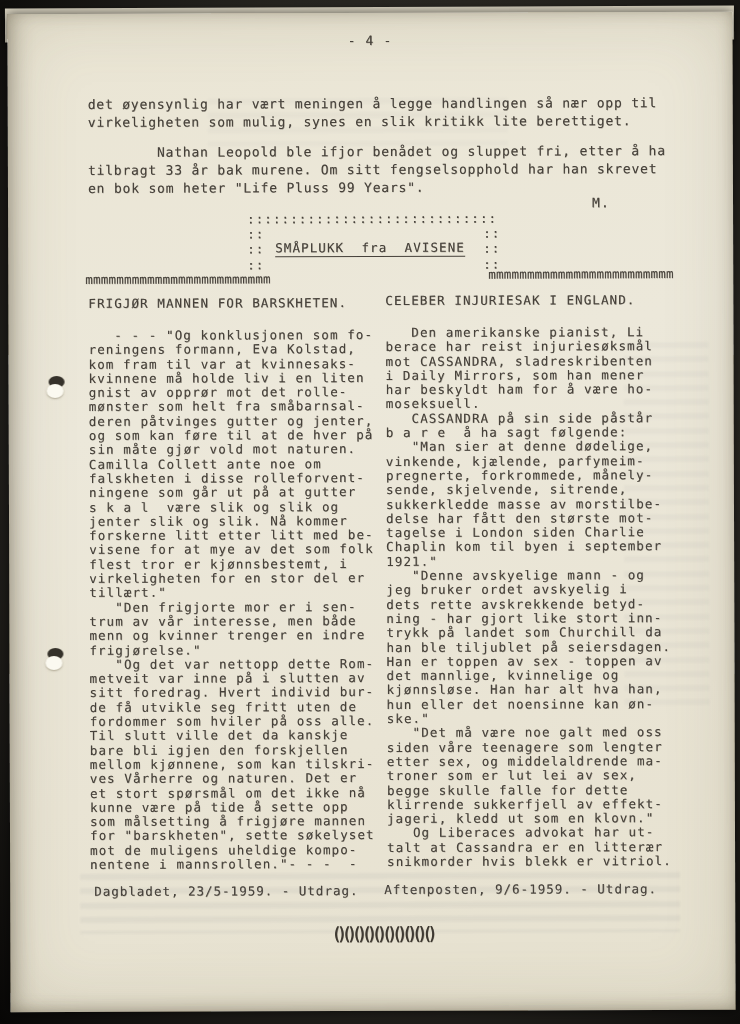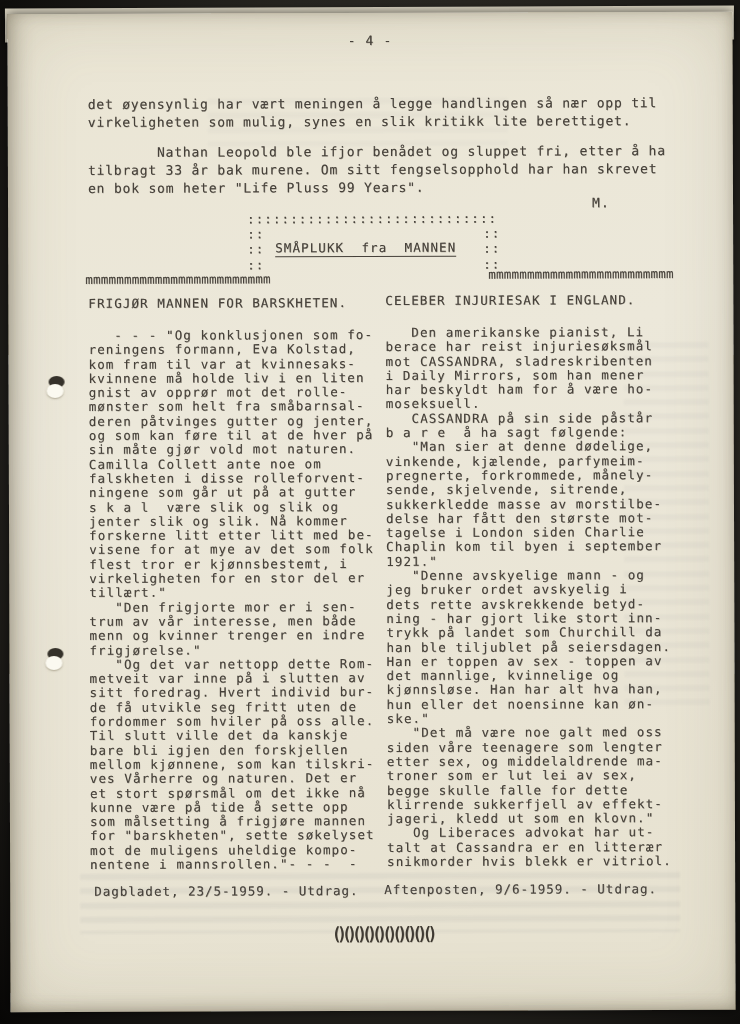--- a/index.html
+++ b/index.html
@@ -79,21 +79,21 @@
 en bok som heter "Life Pluss 99 Years".</div>
 
   <div class="mono" style="left:584px;top:184px;font-size:13px;">M.</div>
 
   <div class="mono" style="left:239px;top:199px;">:::::::::::::::::::::::::::::</div>
 
   <div class="mono" style="left:239px;top:214px;">::</div>
   <div class="mono" style="left:475px;top:214px;">::</div>
 
   <div class="mono" style="left:239px;top:229px;">::</div>
-  <div class="mono banner-title" style="left:267px;top:228px;">SMÅPLUKK  fra  MANNEN</div>
+  <div class="mono banner-title" style="left:267px;top:228px;">SMÅPLUKK  fra  AVISENE</div>
   <div class="mono" style="left:475px;top:229px;">::</div>
 
   <div class="mono" style="left:239px;top:245px;">::</div>
   <div class="mono" style="left:475px;top:245px;">::</div>
 
   <div class="mono frill" style="left:77px;top:259px;">mmmmmmmmmmmmmmmmmmmmmmmm</div>
   <div class="mono frill" style="left:480px;top:255px;">mmmmmmmmmmmmmmmmmmmmmmmm</div>
 
   <div>
     <div class="mono" style="left:80px;top:283px;">FRIGJØR MANNEN FOR BARSKHETEN.</div>

